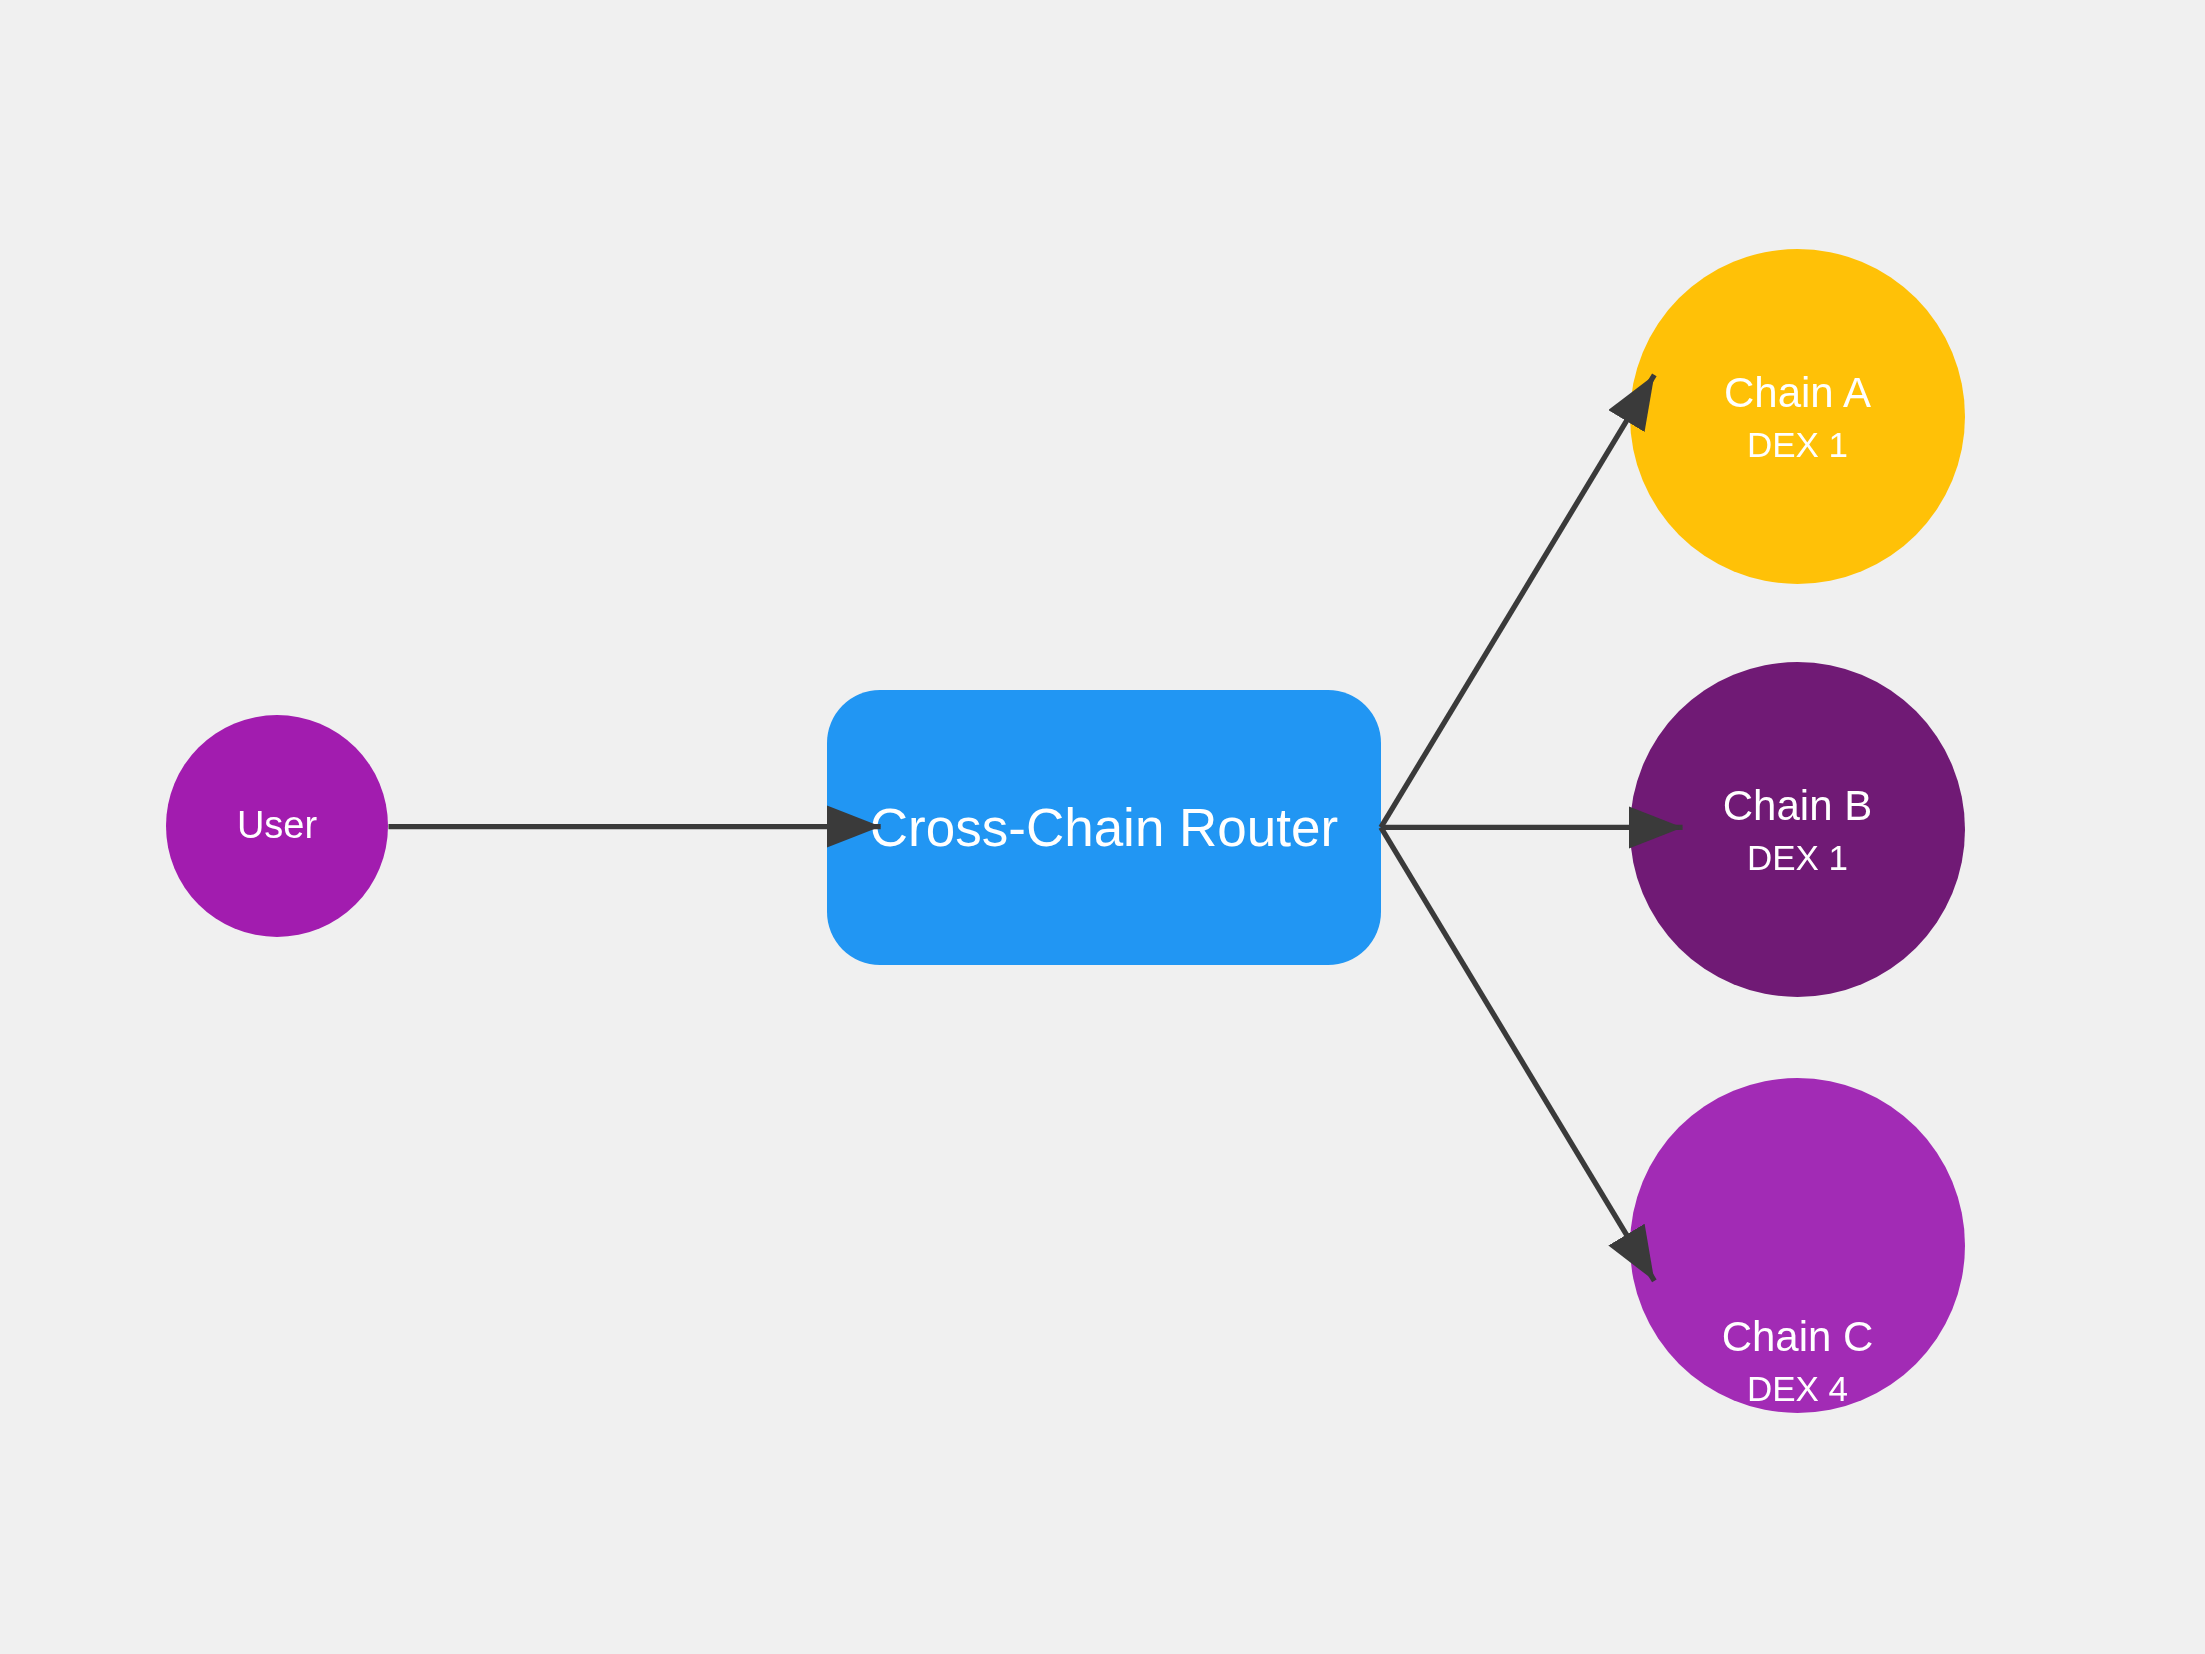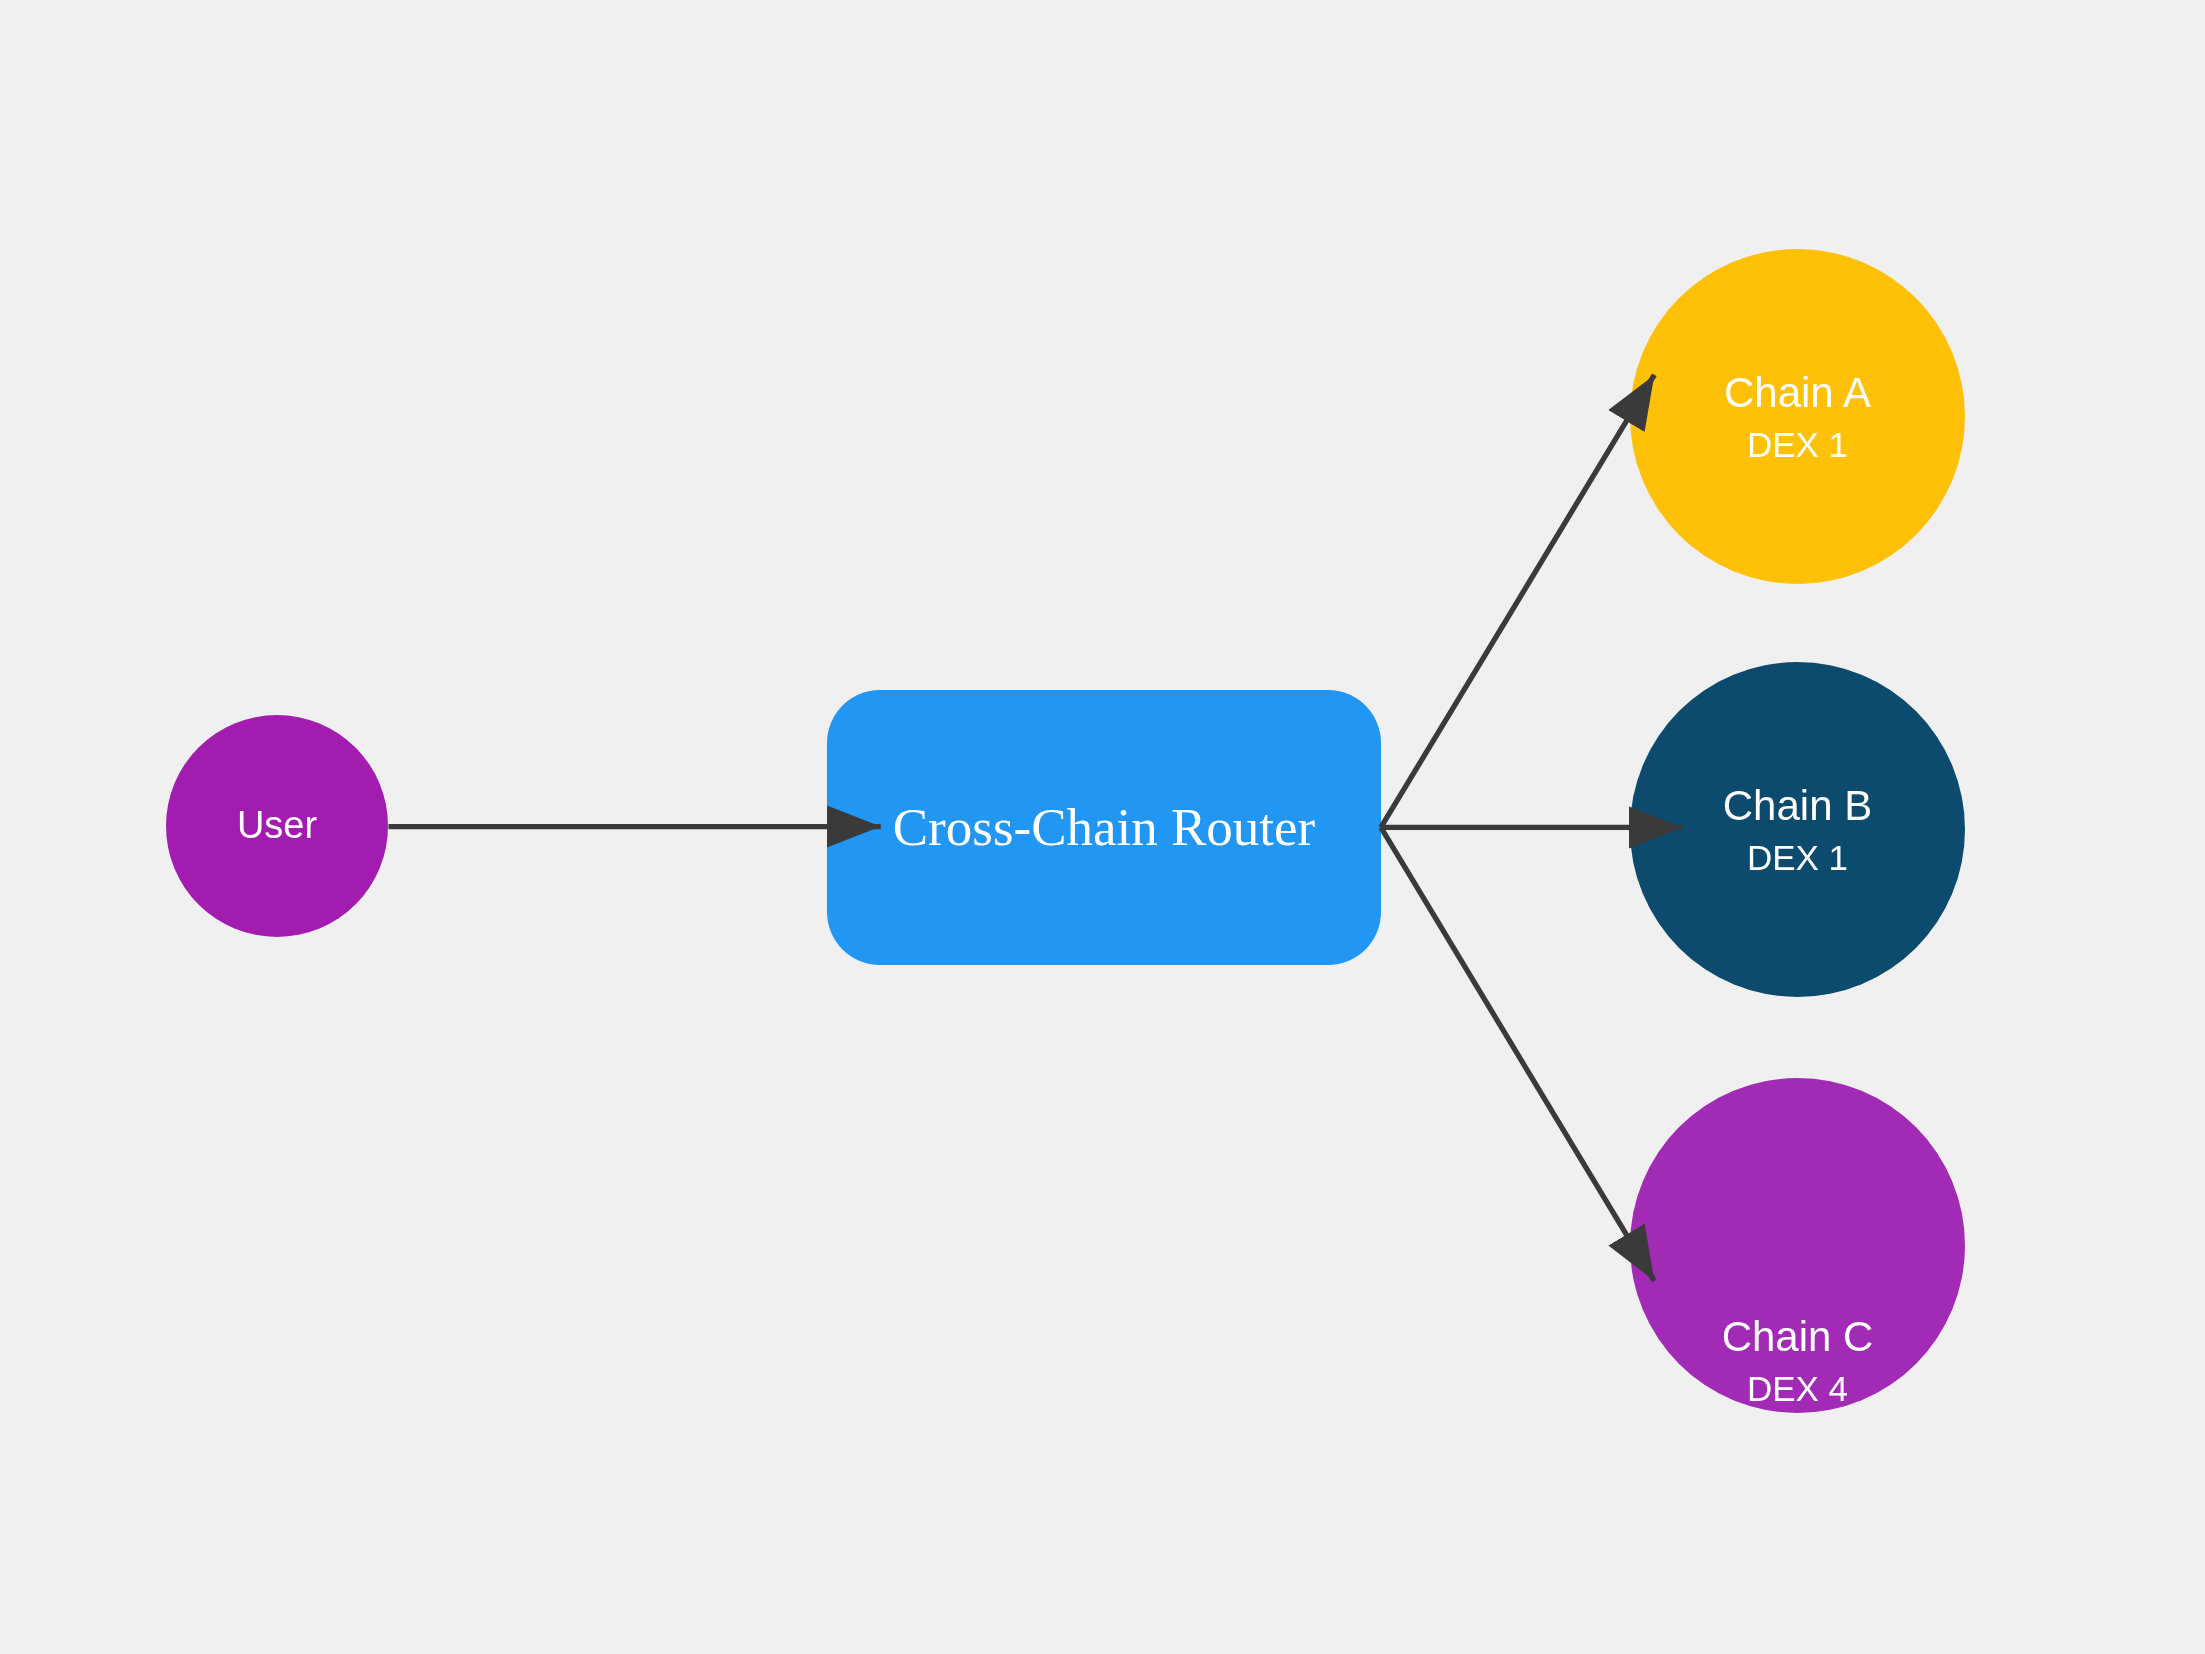--- a/index.html
+++ b/index.html
@@ -35,21 +35,20 @@
     line-height: 1.2;
   }
   .router-node {
     left: 827px;
     top: 690px;
     width: 554px;
     height: 275px;
     border-radius: 53px;
     font-size: 53px;
     line-height: 1.2;
-    font-family: Liberation Serif, serif;
   }
   .chain-node {
     left: 1630px;
     width: 335px;
     height: 335px;
   }
   .chain-a { top: 249px; }
   .chain-b { top: 662px; }
   .chain-c { top: 1078px; justify-content: flex-end; }
 
@@ -86,21 +85,21 @@
 
   <div class="node router-node" style="background-color: rgb(33, 150, 243);">
     <span>Cross-Chain Router</span>
   </div>
 
   <div class="node circle chain-node chain-a" style="background-color: rgb(255, 193, 7);">
     <span class="chain-title">Chain A</span>
     <span class="chain-subtitle">DEX 1</span>
   </div>
 
-  <div class="node circle chain-node chain-b" style="background-color: #0c4a6e;">
+  <div class="node circle chain-node chain-b" style="background-color: #701a75;">
     <span class="chain-title">Chain B</span>
     <span class="chain-subtitle">DEX 1</span>
   </div>
 
   <div class="node circle chain-node chain-c" style="background-color: rgb(162, 43, 181);">
     <span class="chain-title">Chain C</span>
     <span class="chain-subtitle">DEX 4</span>
   </div>
 
   <svg class="arrow-layer" viewBox="0 0 2500 1875">

